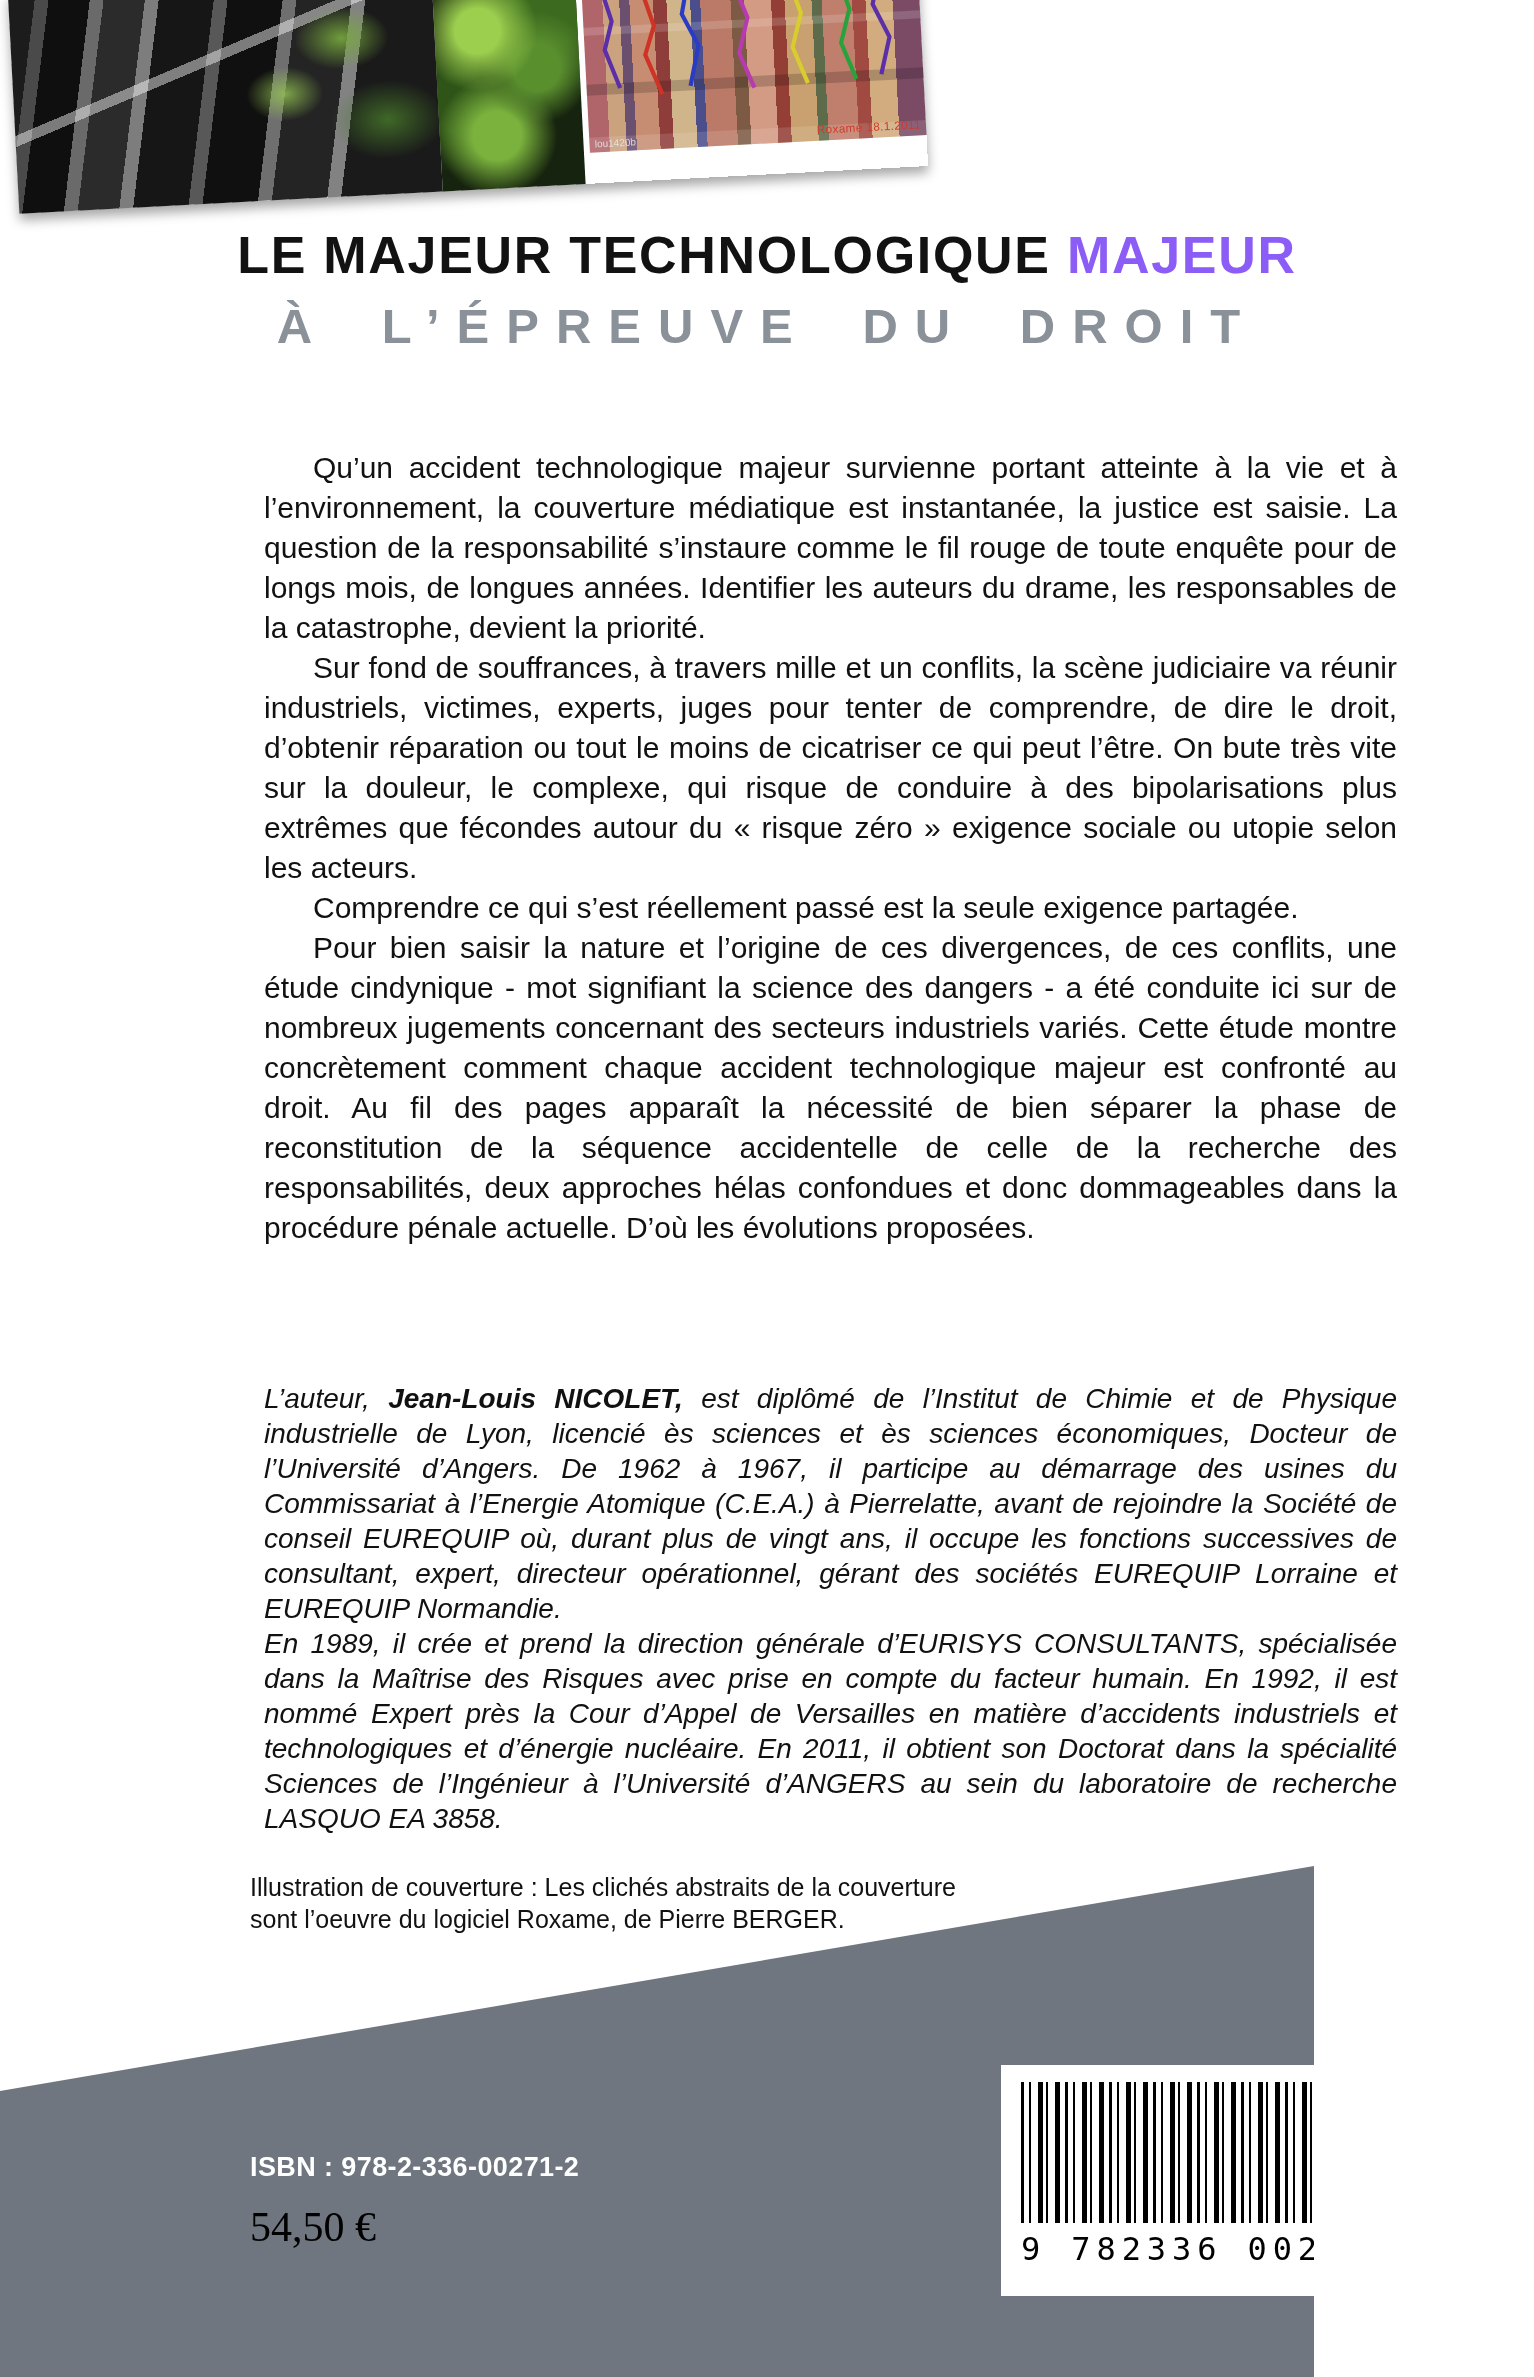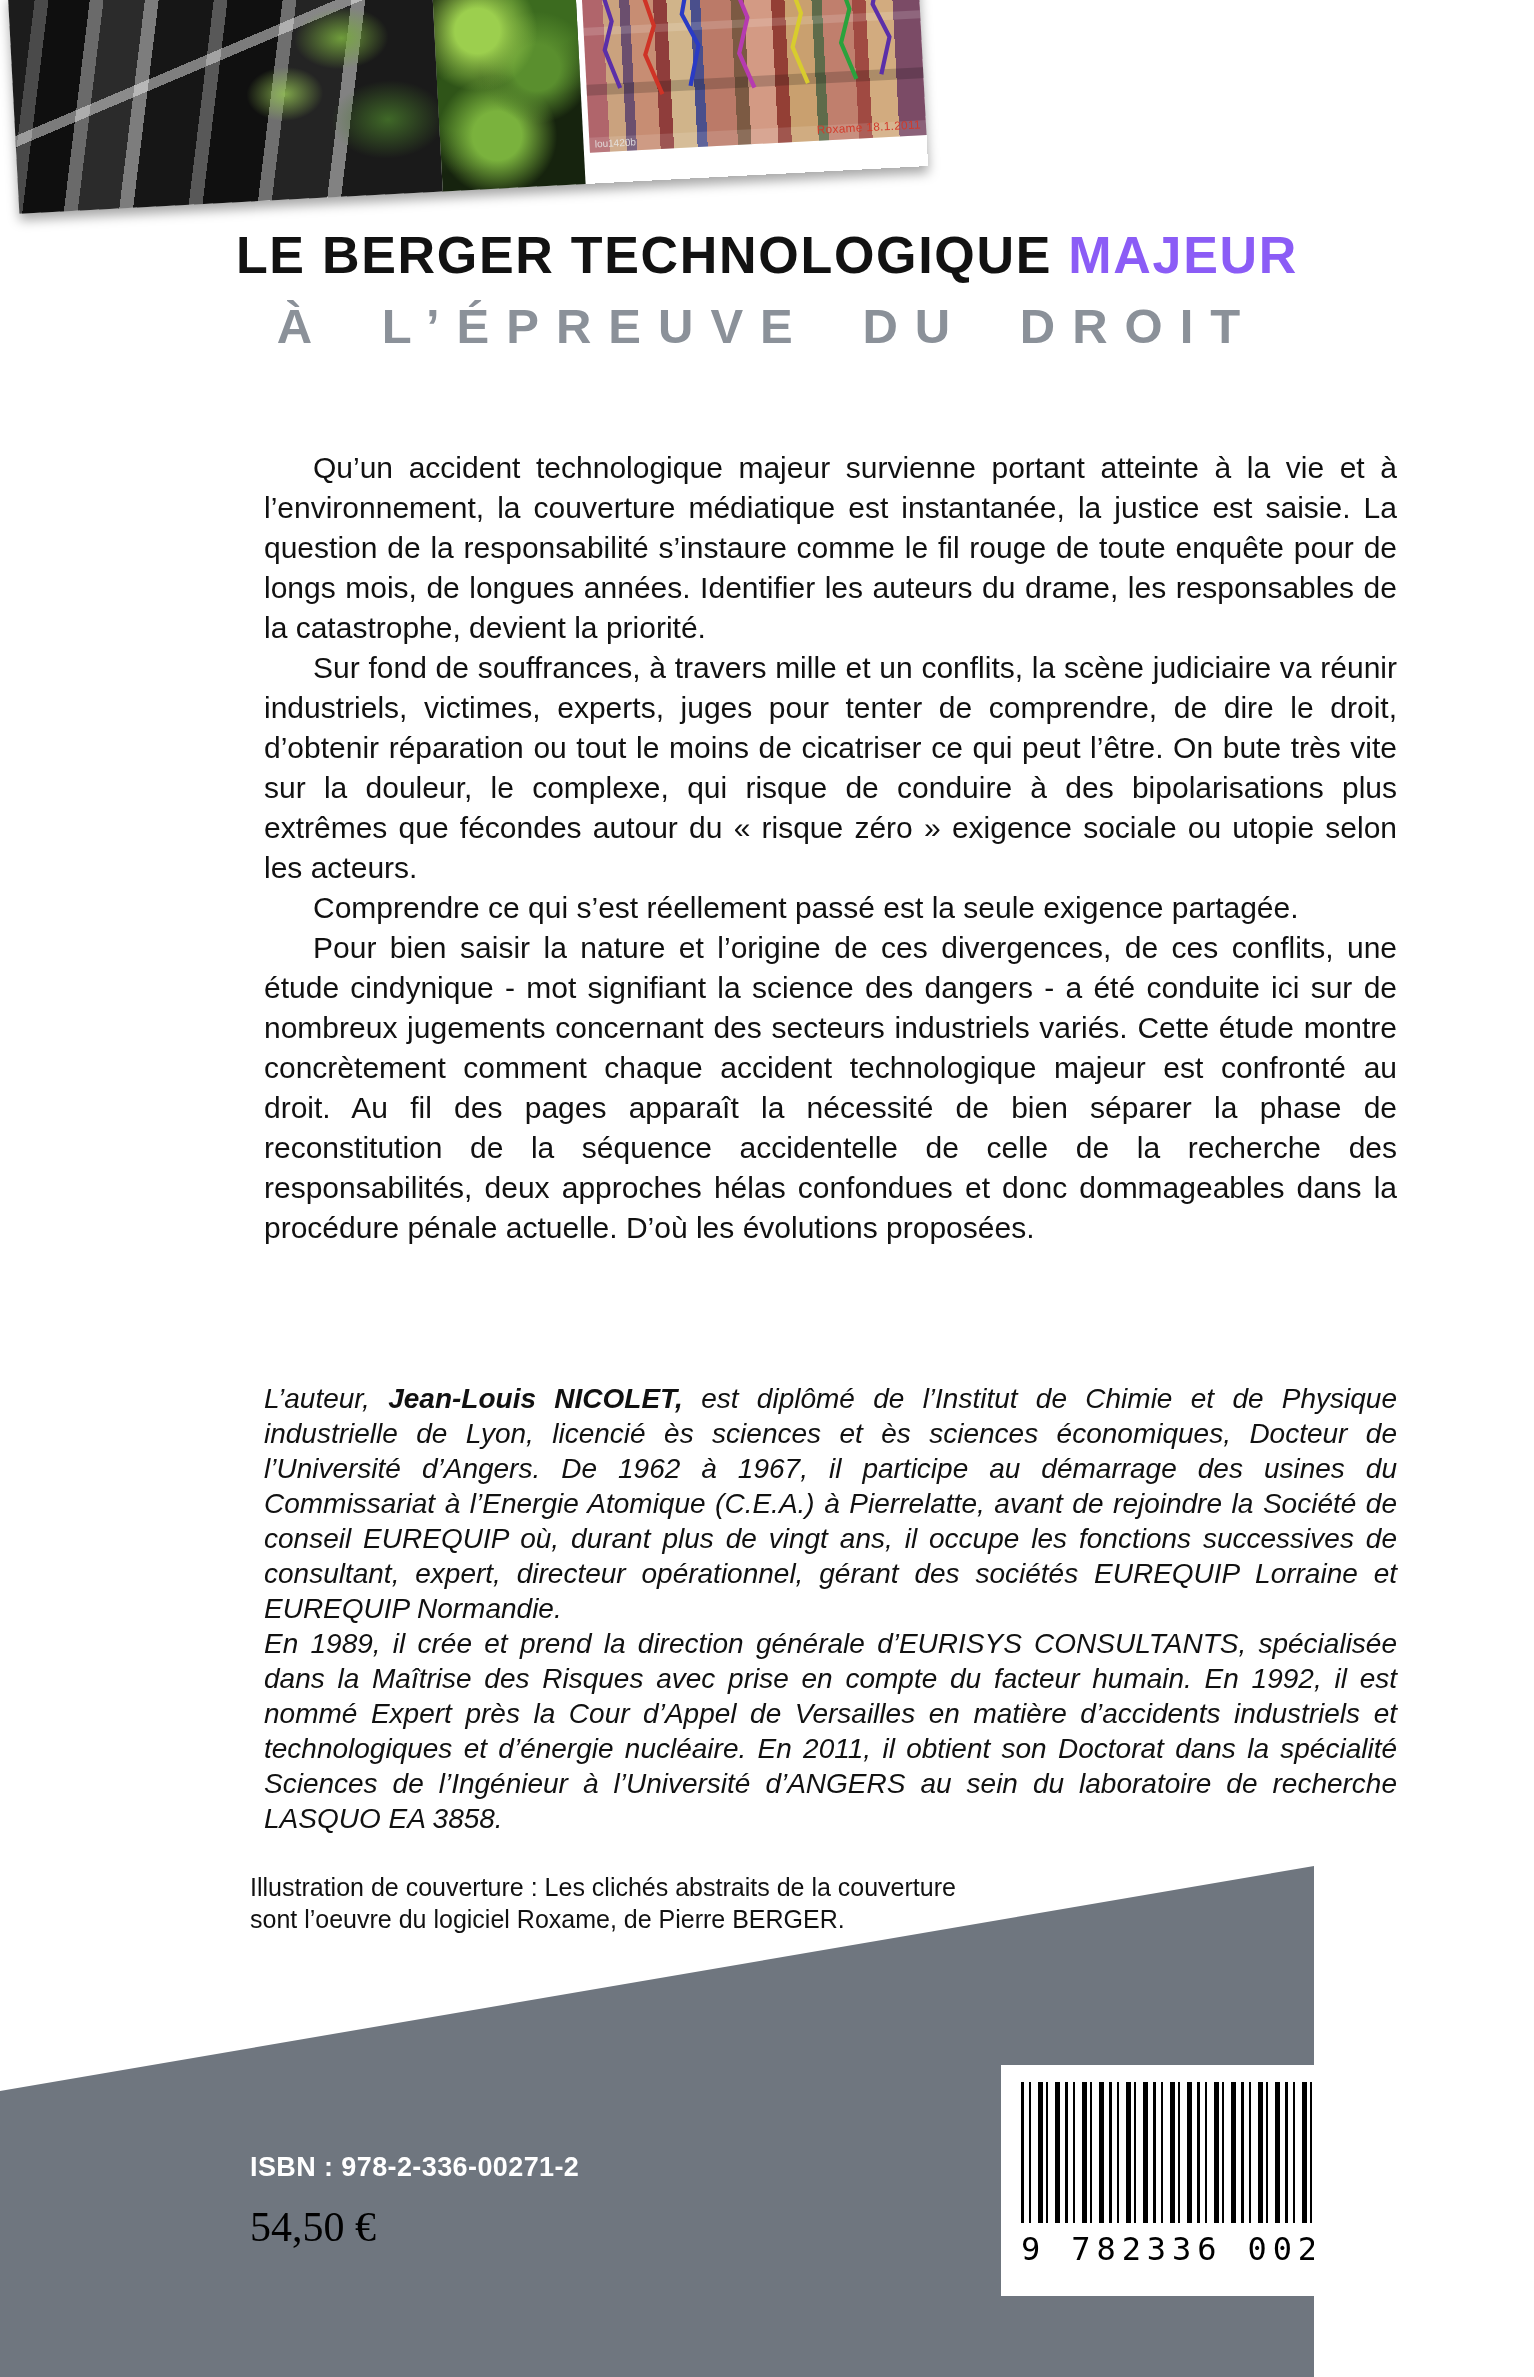--- a/index.html
+++ b/index.html
@@ -160,21 +160,21 @@
         <polyline points="306,30 318,70 306,110 322,154" fill="none" stroke="#2aa23c" stroke-width="5"></polyline>
         <polyline points="356,24 346,66 364,106 352,150" fill="none" stroke="#5b2fa8" stroke-width="5"></polyline>
       </svg>
       <span class="glitch-caption2">lou1420b</span>
       <span class="glitch-caption">Roxame 18.1.2011</span>
     </div>
   </div>
 
   <div class="title-block">
     <div class="title-line1">
-      <span>LE BERGER TECHNOLOGIQUE</span>
+      <span>LE MAJEUR TECHNOLOGIQUE</span>
       <span class="red">MAJEUR</span>
     </div>
     <div class="title-line2">À L’ÉPREUVE DU DROIT</div>
   </div>
 
   <div class="body-copy">
     <p>Qu’un accident technologique majeur survienne portant atteinte à la vie et à l’environnement, la couverture médiatique est instantanée, la justice est saisie. La question de la responsabilité s’instaure comme le fil rouge de toute enquête pour de longs mois, de longues années. Identifier les auteurs du drame, les responsables de la catastrophe, devient la priorité.</p>
     <p>Sur fond de souffrances, à travers mille et un conflits, la scène judiciaire va réunir industriels, victimes, experts, juges pour tenter de comprendre, de dire le droit, d’obtenir réparation ou tout le moins de cicatriser ce qui peut l’être. On bute très vite sur la douleur, le complexe, qui risque de conduire à des bipolarisations plus extrêmes que fécondes autour du « risque zéro » exigence sociale ou utopie selon les acteurs.</p>
     <p>Comprendre ce qui s’est réellement passé est la seule exigence partagée.</p>
     <p>Pour bien saisir la nature et l’origine de ces divergences, de ces conflits, une étude cindynique - mot signifiant la science des dangers - a été conduite ici sur de nombreux jugements concernant des secteurs industriels variés. Cette étude montre concrètement comment chaque accident technologique majeur est confronté au droit. Au fil des pages apparaît la nécessité de bien séparer la phase de reconstitution de la séquence accidentelle de celle de la recherche des responsabilités, deux approches hélas confondues et donc dommageables dans la procédure pénale actuelle. D’où les évolutions proposées.</p>

